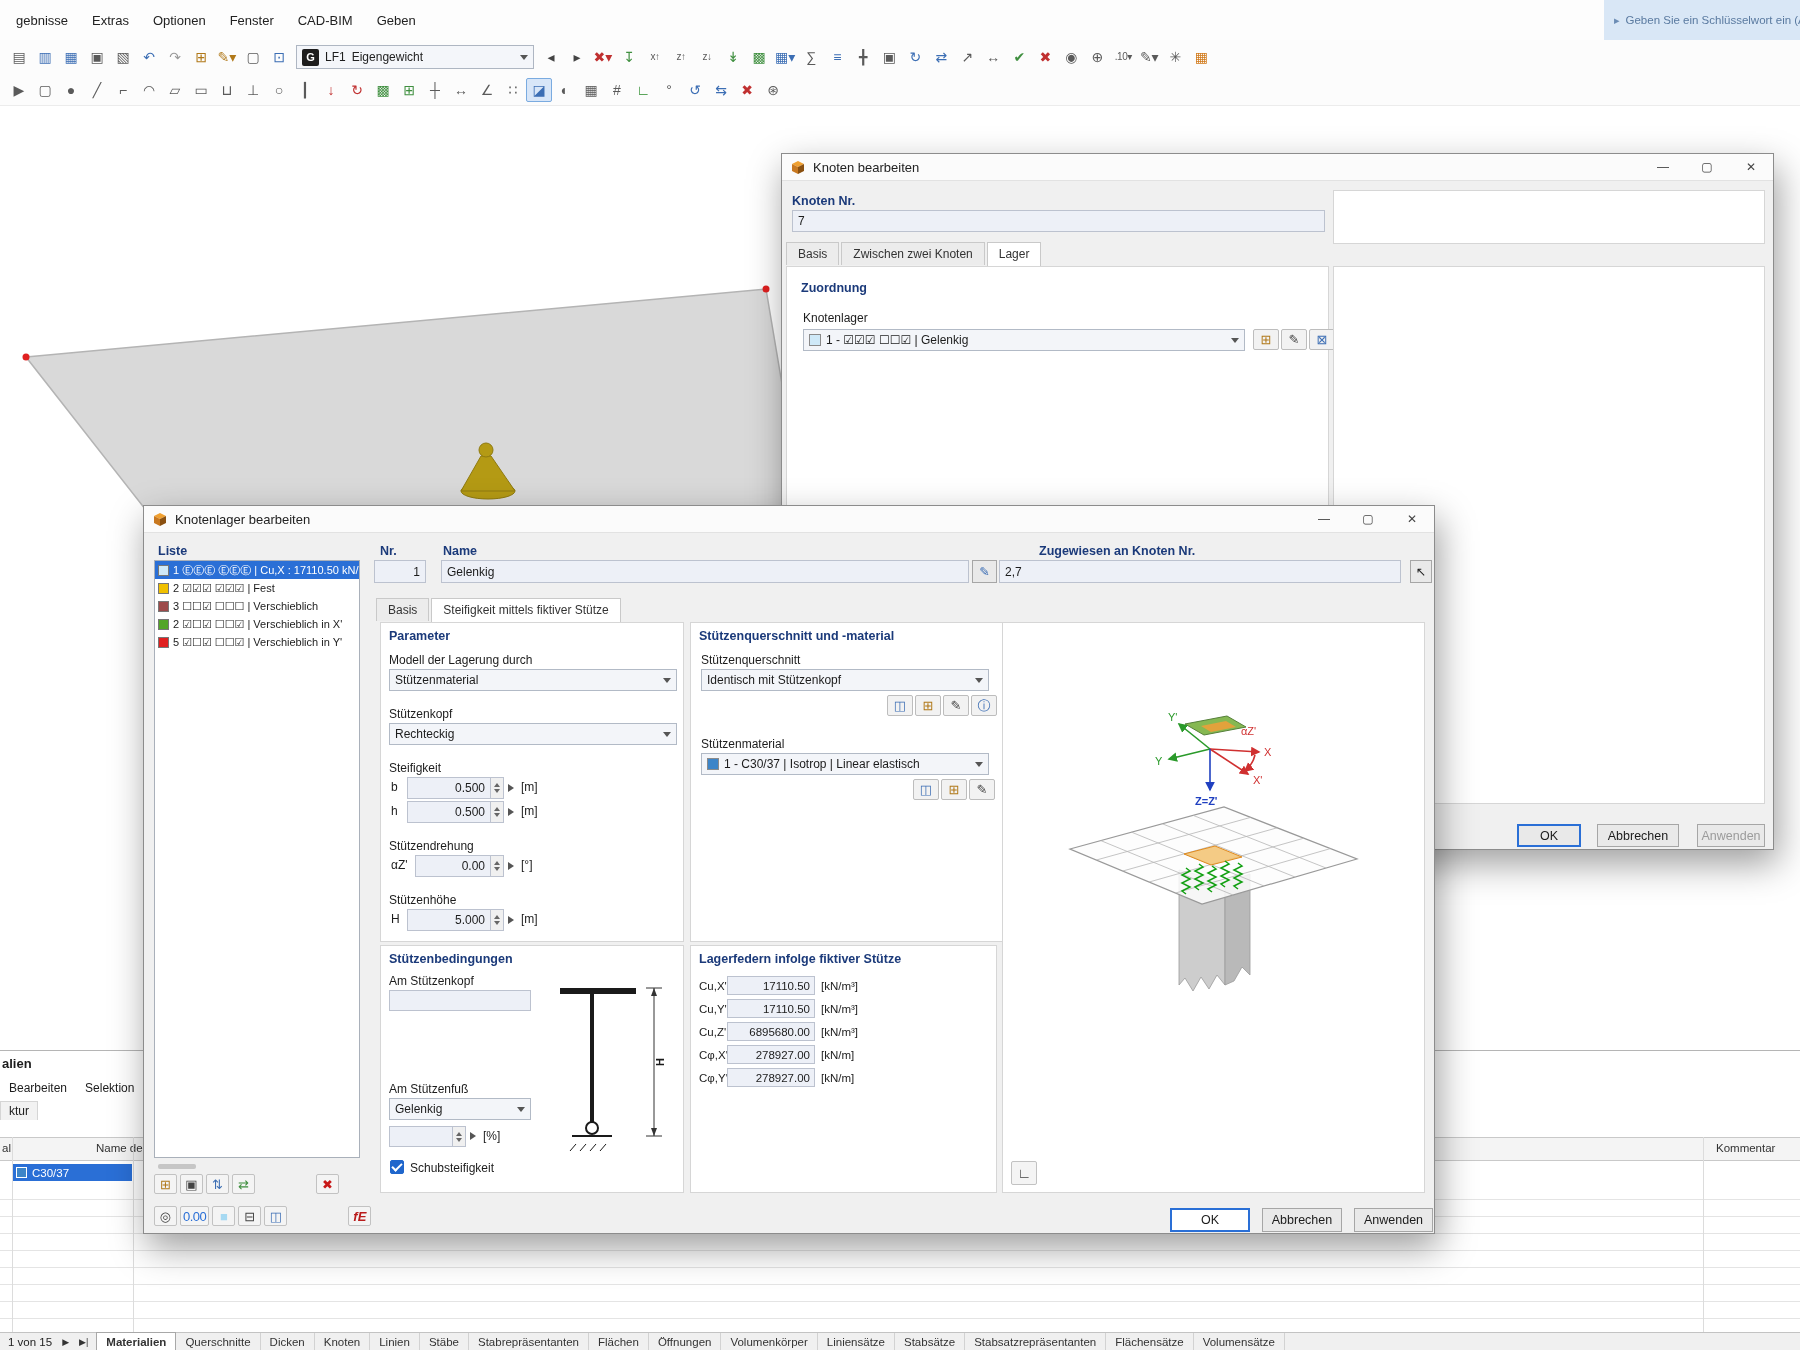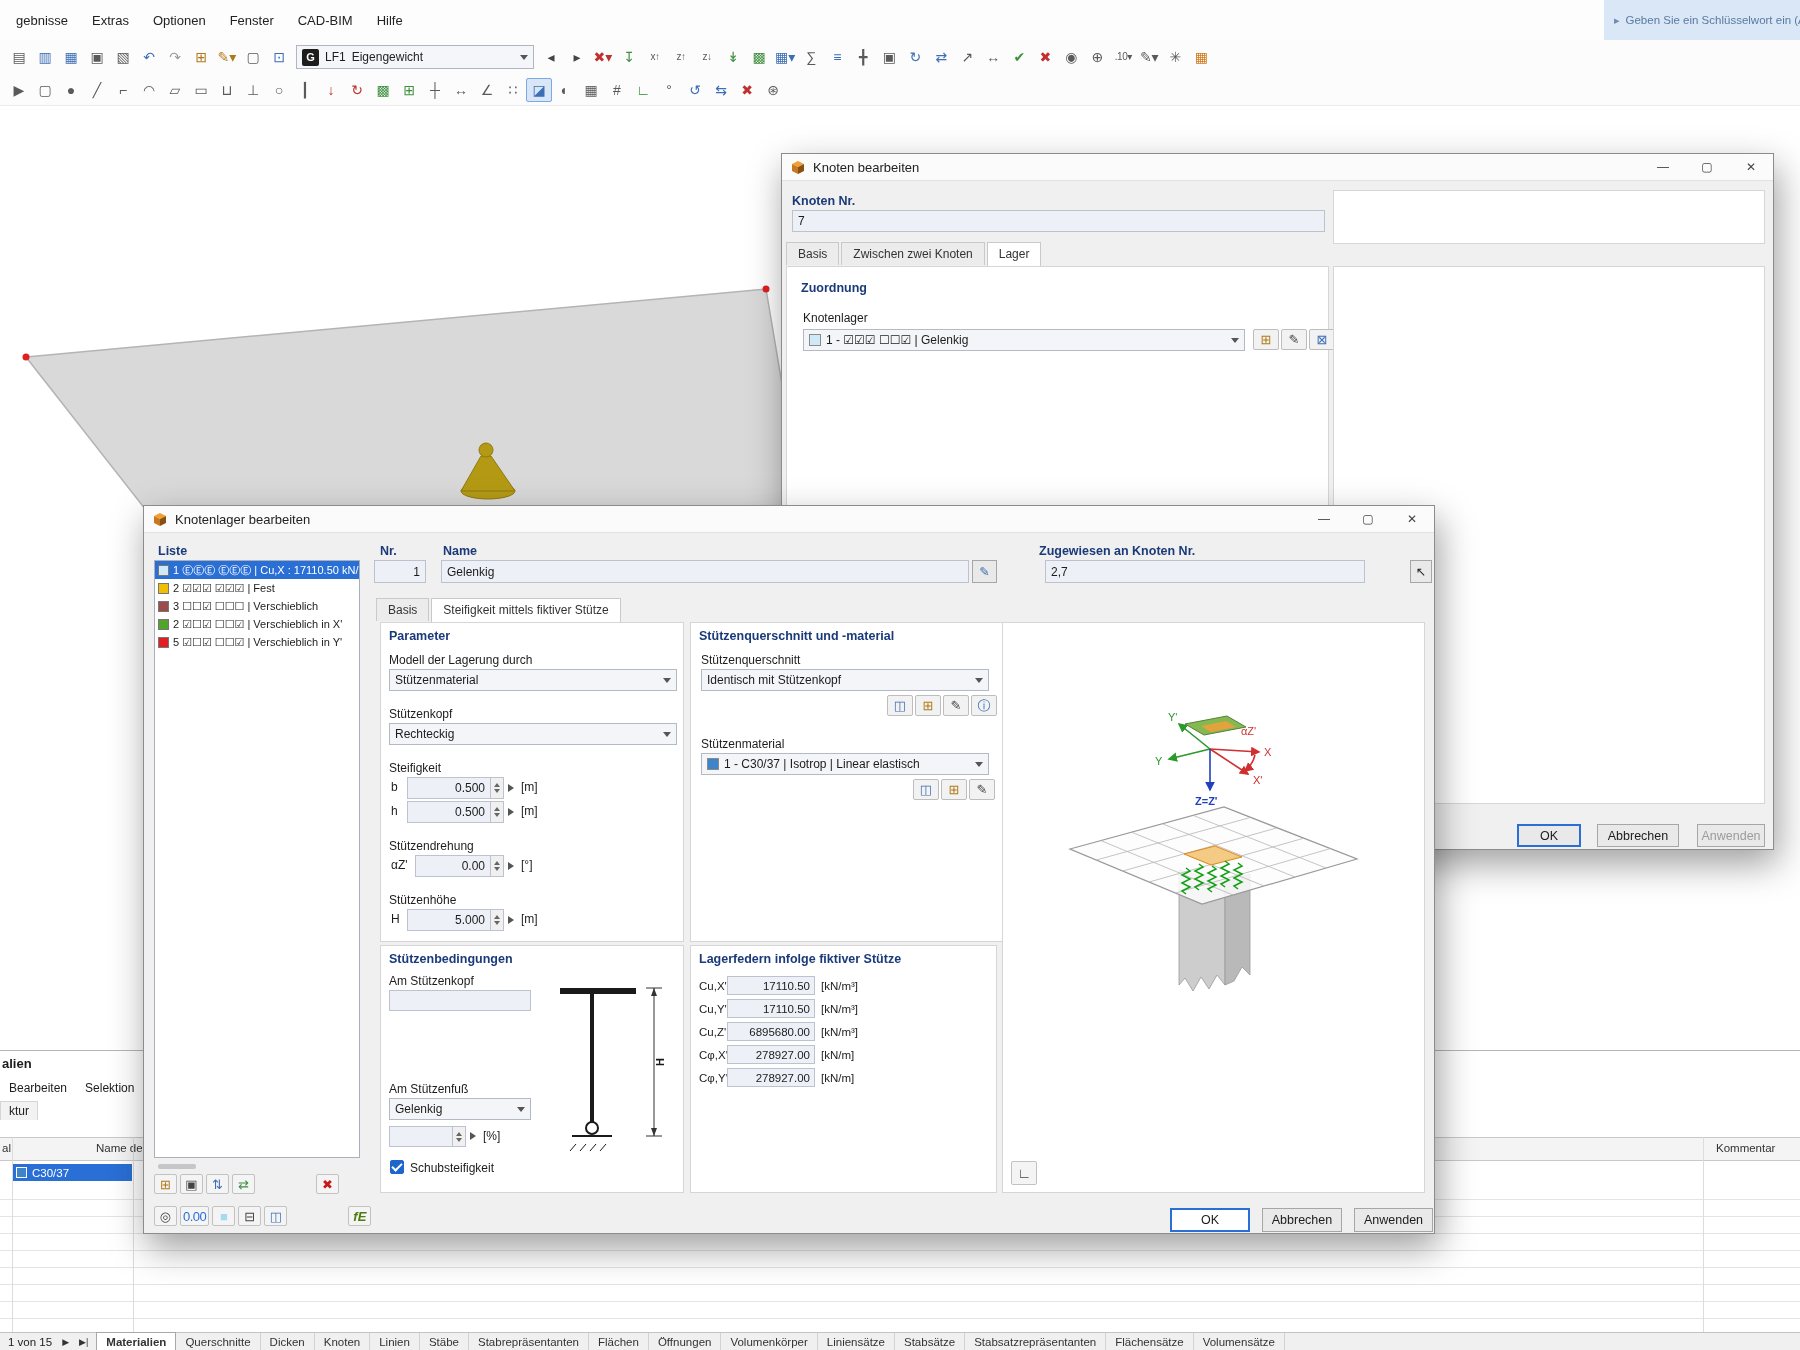--- a/index.html
+++ b/index.html
@@ -95,21 +95,21 @@
 <body>
 
 <div class="menubar">
   <div class="menu-items">
 
   <span class="menu-item">gebnisse</span>
       <span class="menu-item">Extras</span>
       <span class="menu-item">Optionen</span>
       <span class="menu-item">Fenster</span>
       <span class="menu-item">CAD-BIM</span>
-      <span class="menu-item">Hilfe</span>
+      <span class="menu-item">Geben</span>
     </div>
   <div class="kw">
     <span class="kwch">▸</span>
     <span class="kwtext">Geben Sie ein Schlüsselwort ein (Alt+</span>
   </div>
 </div>
 
 <div class="toolbar tb1">
   <div class="icon-row">
 
@@ -359,21 +359,21 @@
       <span class="tbtn" style="color: rgb(63, 143, 63);">⇄</span>
       <span class="tbtn" style="color: rgb(200, 24, 24);">✖</span>
     </div>
 
   <div class="phead" style="left:236px;top:38px">Nr.</div>
   <div class="fld num" style="left:230px;top:54px;width:52px;height:23px">1</div>
   <div class="phead" style="left:299px;top:38px">Name</div>
   <div class="fld" style="left:297px;top:54px;width:528px;height:23px">Gelenkig</div>
   <div class="btn" style="left:828px;top:54px;width:25px;color:#3c6eb4">✎</div>
   <div class="phead" style="left:895px;top:38px">Zugewiesen an Knoten Nr.</div>
-  <div class="fld" style="left:901px;top:54px;width:320px;height:23px">2,7</div>
+  <div class="fld" style="left:855px;top:54px;width:402px;height:23px">2,7</div>
   <div class="btn" style="left:1266px;top:54px;width:22px">↖</div>
 
   <div class="tabs" style="left:232px;top:92px">
 
   <div class="tab">Basis</div>
       <div class="tab active">Steifigkeit mittels fiktiver Stütze</div>
     </div>
 
   <div class="panel" style="left:236px;top:116px;width:304px;height:320px">
     <div class="phead" style="left:8px;top:6px">Parameter</div>
@@ -578,18 +578,18 @@
     <div class="tbtn abs" style="left:8px;top:538px;border:1px solid #c2c2c2;background:#f4f4f4;color:#444">∟</div>
   </div>
 
   <div class="tools" style="left:10px;top:700px">
 
   <span class="tbtn" style="color: rgb(68, 68, 68);">◎</span>
       <span class="tbtn small" style="color: rgb(42, 111, 214);">0.00</span>
       <span class="tbtn" style="color: rgb(166, 217, 242);">■</span>
       <span class="tbtn" style="color: rgb(68, 68, 68);">⊟</span>
       <span class="tbtn" style="color: rgb(60, 110, 180);">◫</span>
-      <span class="tbtn small-italic" style="color: #4d7c0f;">fE</span>
+      <span class="tbtn small-italic" style="color: #b91c1c;">fE</span>
     </div>
   <div class="btn primary" style="left:1026px;top:702px;width:80px;height:24px;background:#fff">OK</div>
   <div class="btn" style="left:1118px;top:702px;width:80px;height:24px">Abbrechen</div>
   <div class="btn" style="left:1210px;top:702px;width:79px;height:24px">Anwenden</div>
 </div>
 
 </body></html>

